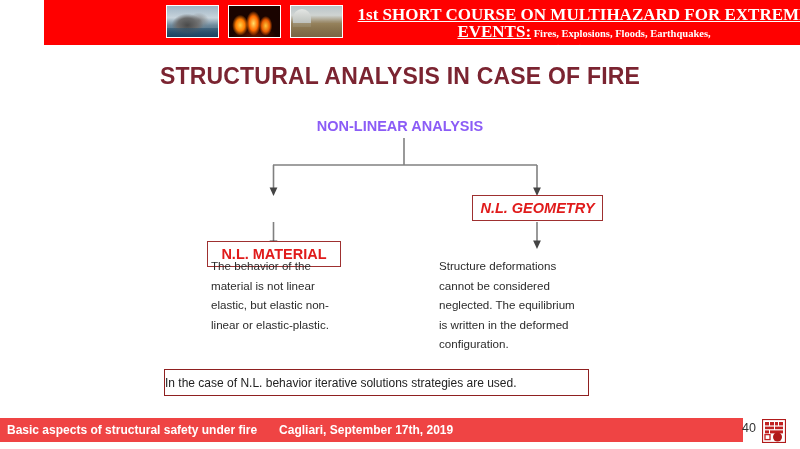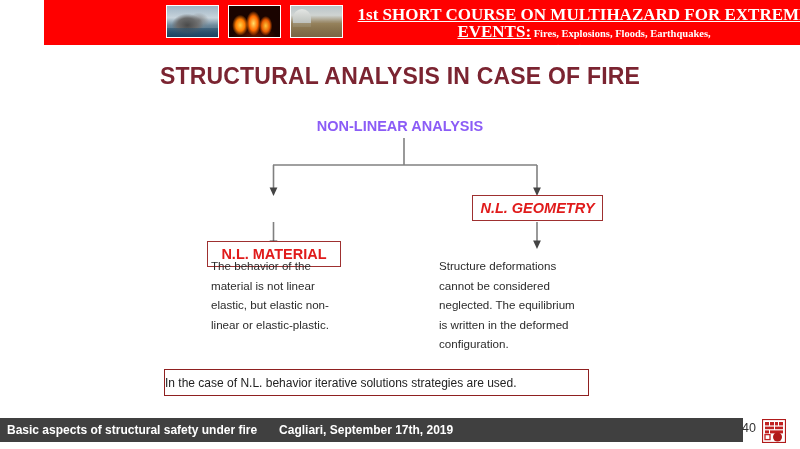--- a/index.html
+++ b/index.html
@@ -169,21 +169,21 @@
     font-size: 12px;
   }
 
   
   #footer-band {
     position: absolute;
     left: 0;
     top: 418px;
     width: 743px;
     height: 24px;
-    background: #404040;
+    background: #ef4444;
     display: flex;
     align-items: center;
     color: #ffffff;
     font-size: 12px;
     font-weight: bold;
   }
   #footer-title { margin-left: 7px; }
   #footer-place { margin-left: 22px; font-weight: bold; }
   #footer-email { margin-left: 22px; font-style: italic; font-weight: bold; }
 

